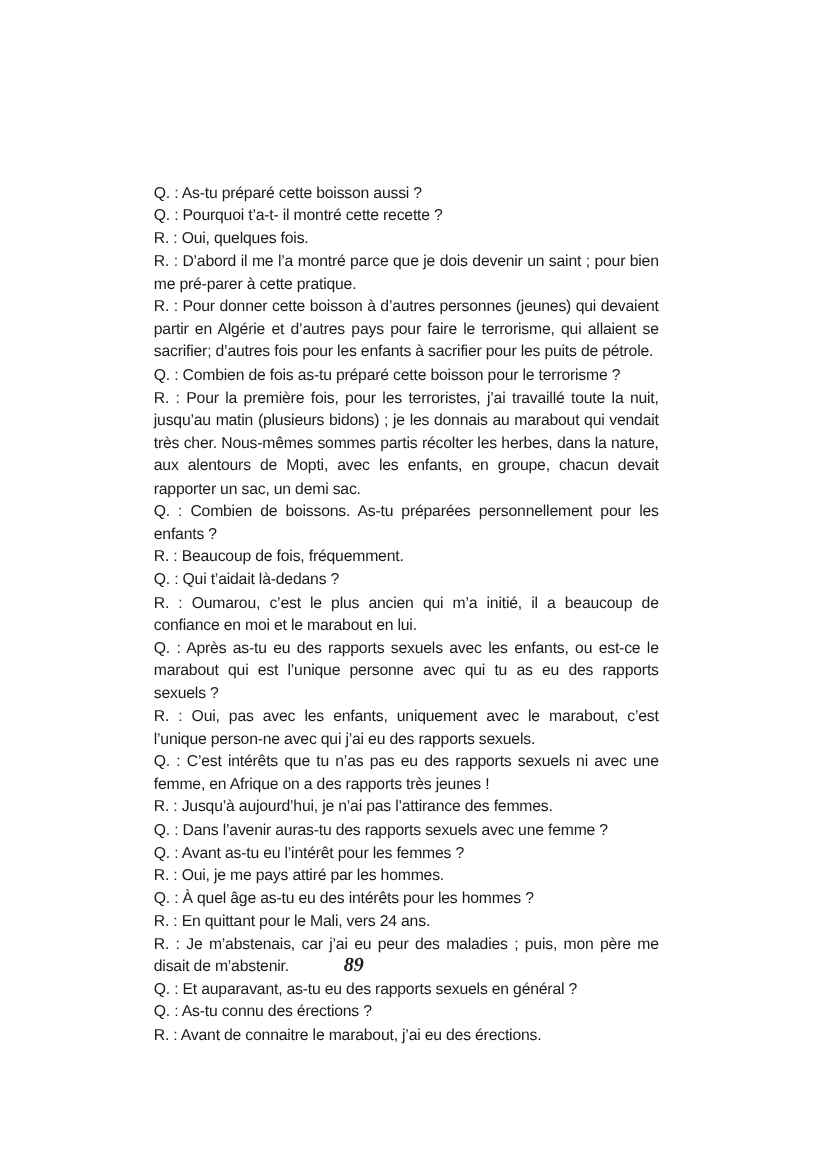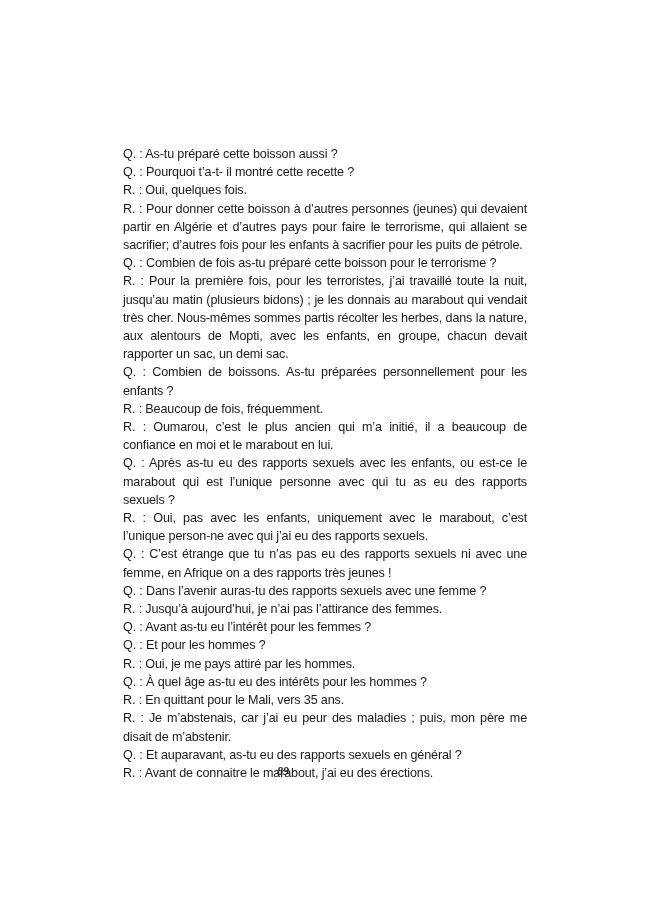--- a/index.html
+++ b/index.html
@@ -17,45 +17,47 @@
   }
   .para { margin: 0; text-align: justify; }
   .page-number {
     position: absolute;
     left: 0; width: 566px;
     top: 764px;
     text-align: center;
     font-family: "Liberation Serif", serif;
     font-weight: bold;
     font-style: italic;
-    font-size: 12px;
+    font-size: 16px;
     color: #1a1a1a;
   }
 </style>
 </head>
 <body>
 
 <div class="text-block">
   <p class="para">Q. : As-tu préparé cette boisson aussi ?</p>
   <p class="para">Q. : Pourquoi t’a-t- il montré cette recette ?</p>
   <p class="para">R. : Oui, quelques fois.</p>
+  <p class="para">R. : D’abord il me l’a montré parce que je dois devenir un saint ; pour bien me pré-parer à cette pratique.</p>
   <p class="para">R. : Pour donner cette boisson à d’autres personnes (jeunes) qui devaient partir en Algérie et d’autres pays pour faire le terrorisme, qui allaient se sacrifier; d’autres fois pour les enfants à sacrifier pour les puits de pétrole.</p>
   <p class="para">Q. : Combien de fois as-tu préparé cette boisson pour le terrorisme ?</p>
   <p class="para">R. : Pour la première fois, pour les terroristes, j’ai travaillé toute la nuit, jusqu’au matin (plusieurs bidons) ; je les donnais au marabout qui vendait très cher. Nous-mêmes sommes partis récolter les herbes, dans la nature, aux alentours de Mopti, avec les enfants, en groupe, chacun devait rapporter un sac, un demi sac.</p>
   <p class="para">Q. : Combien de boissons. As-tu préparées personnellement pour les enfants ?</p>
   <p class="para">R. : Beaucoup de fois, fréquemment.</p>
+  <p class="para">Q. : Qui t’aidait là-dedans ?</p>
   <p class="para">R. : Oumarou, c’est le plus ancien qui m’a initié, il a beaucoup de confiance en moi et le marabout en lui.</p>
   <p class="para">Q. : Après as-tu eu des rapports sexuels avec les enfants, ou est-ce le marabout qui est l’unique personne avec qui tu as eu des rapports sexuels ?</p>
   <p class="para">R. : Oui, pas avec les enfants, uniquement avec le marabout, c’est l’unique person-ne avec qui j’ai eu des rapports sexuels.</p>
-  <p class="para">Q. : C’est étrange que tu n’as pas eu des rapports sexuels ni avec une femme, en Afrique on a des rapports très jeunes !</p>
+  <p class="para">Q. : C’est intérêts que tu n’as pas eu des rapports sexuels ni avec une femme, en Afrique on a des rapports très jeunes !</p>
+  <p class="para">R. : Jusqu’à aujourd’hui, je n’ai pas l’attirance des femmes.</p>
   <p class="para">Q. : Dans l’avenir auras-tu des rapports sexuels avec une femme ?</p>
-  <p class="para">R. : Jusqu’à aujourd’hui, je n’ai pas l’attirance des femmes.</p>
   <p class="para">Q. : Avant as-tu eu l’intérêt pour les femmes ?</p>
-  <p class="para">Q. : Et pour les hommes ?</p>
   <p class="para">R. : Oui, je me pays attiré par les hommes.</p>
   <p class="para">Q. : À quel âge as-tu eu des intérêts pour les hommes ?</p>
-  <p class="para">R. : En quittant pour le Mali, vers 35 ans.</p>
+  <p class="para">R. : En quittant pour le Mali, vers 24 ans.</p>
   <p class="para">R. : Je m’abstenais, car j’ai eu peur des maladies ; puis, mon père me disait de m’abstenir.</p>
   <p class="para">Q. : Et auparavant, as-tu eu des rapports sexuels en général ?</p>
+  <p class="para">Q. : As-tu connu des érections ?</p>
   <p class="para">R. : Avant de connaitre le marabout, j’ai eu des érections.</p>
 </div>
 
 <div class="page-number">89</div>
 
 </body></html>

